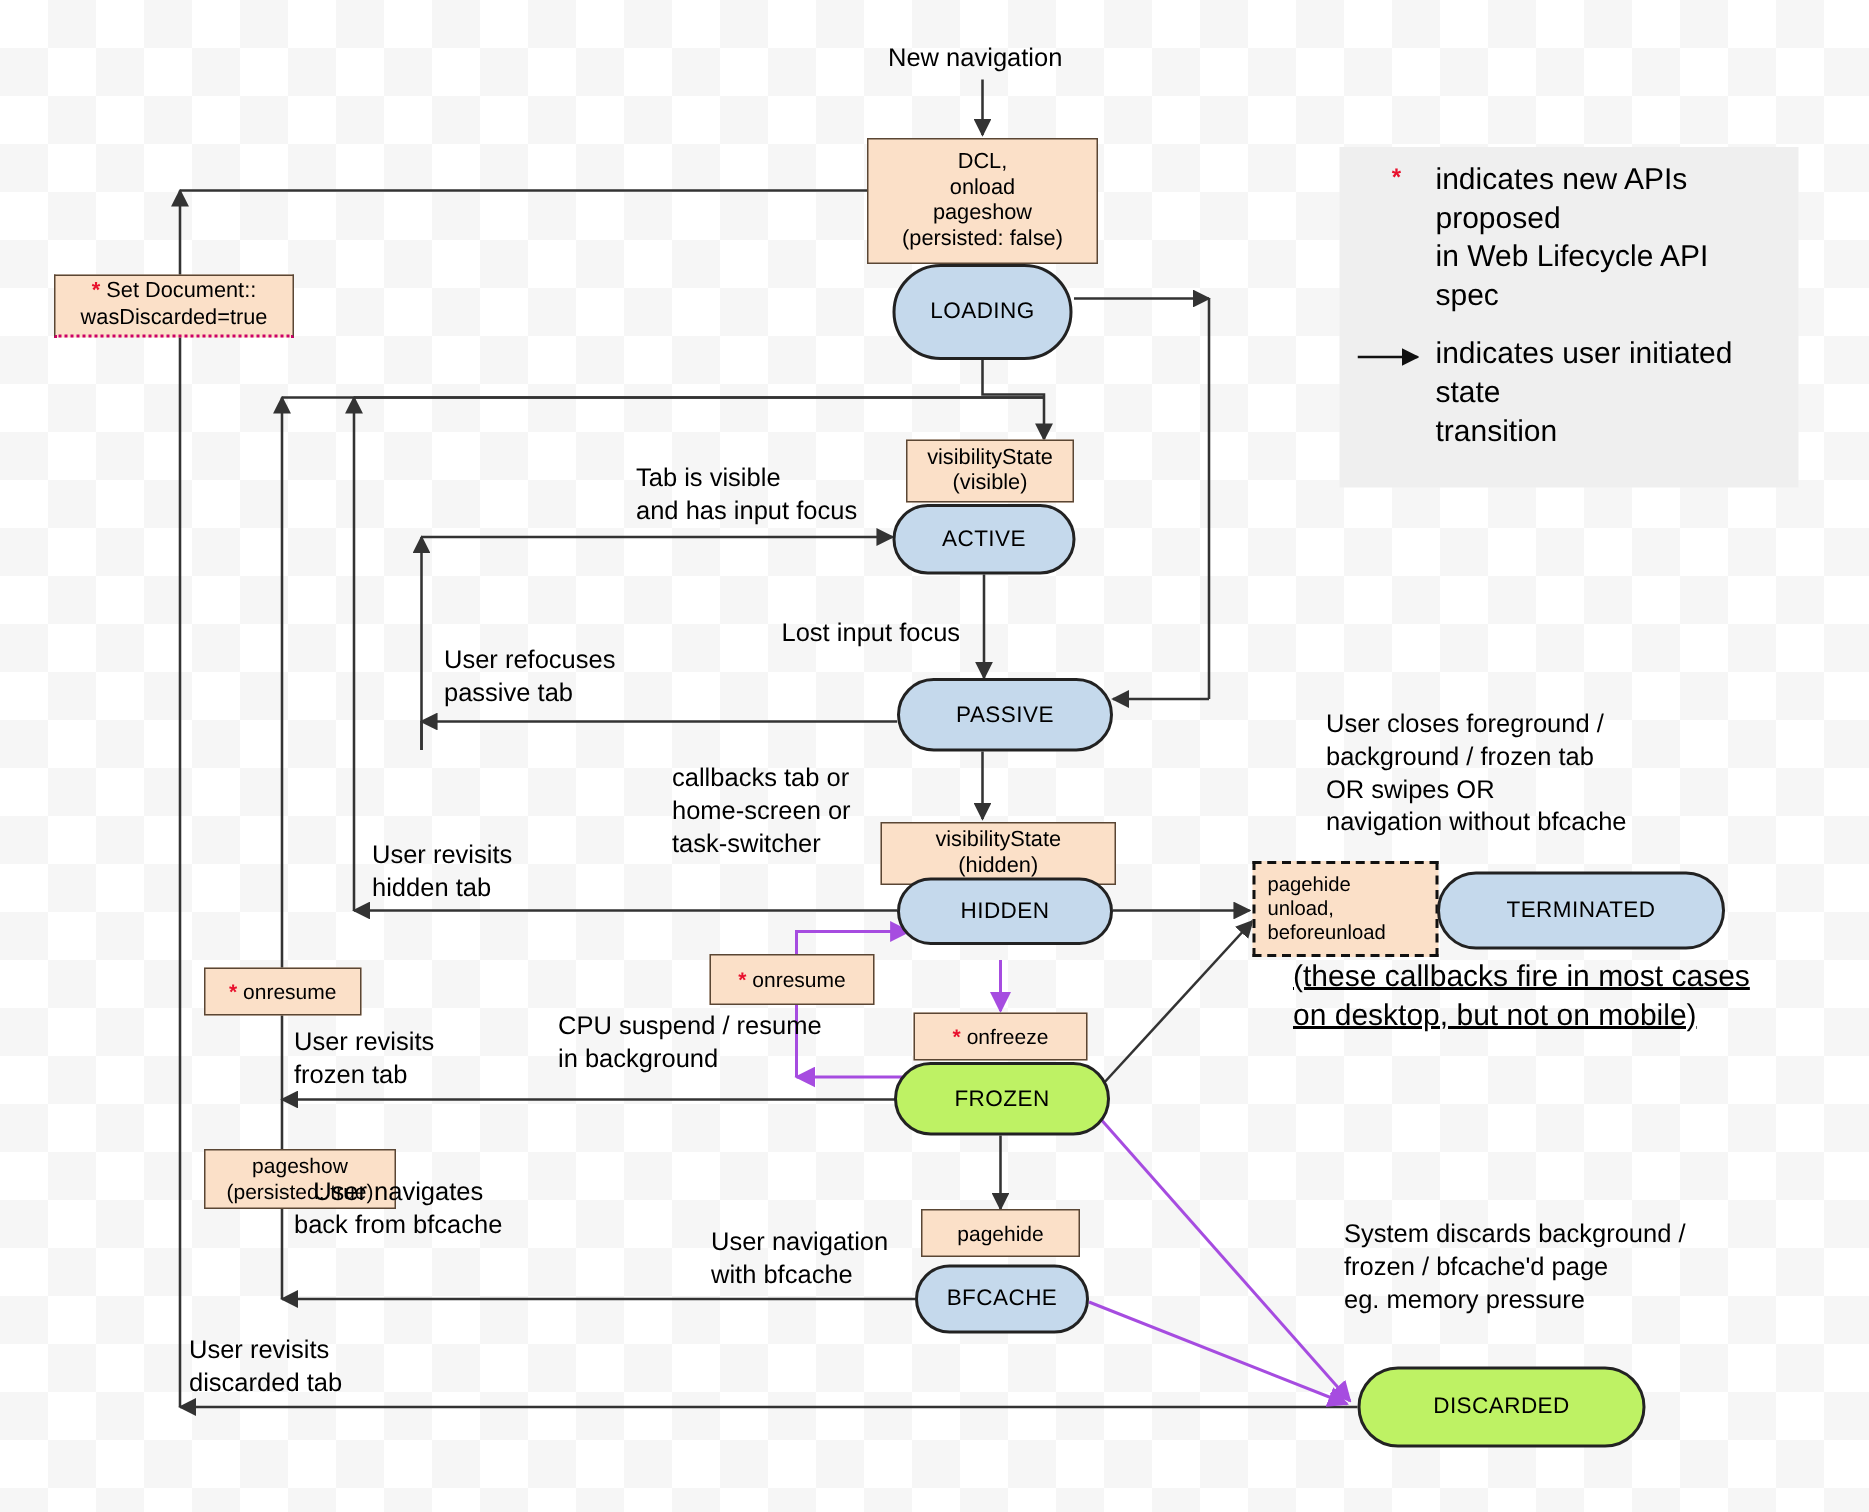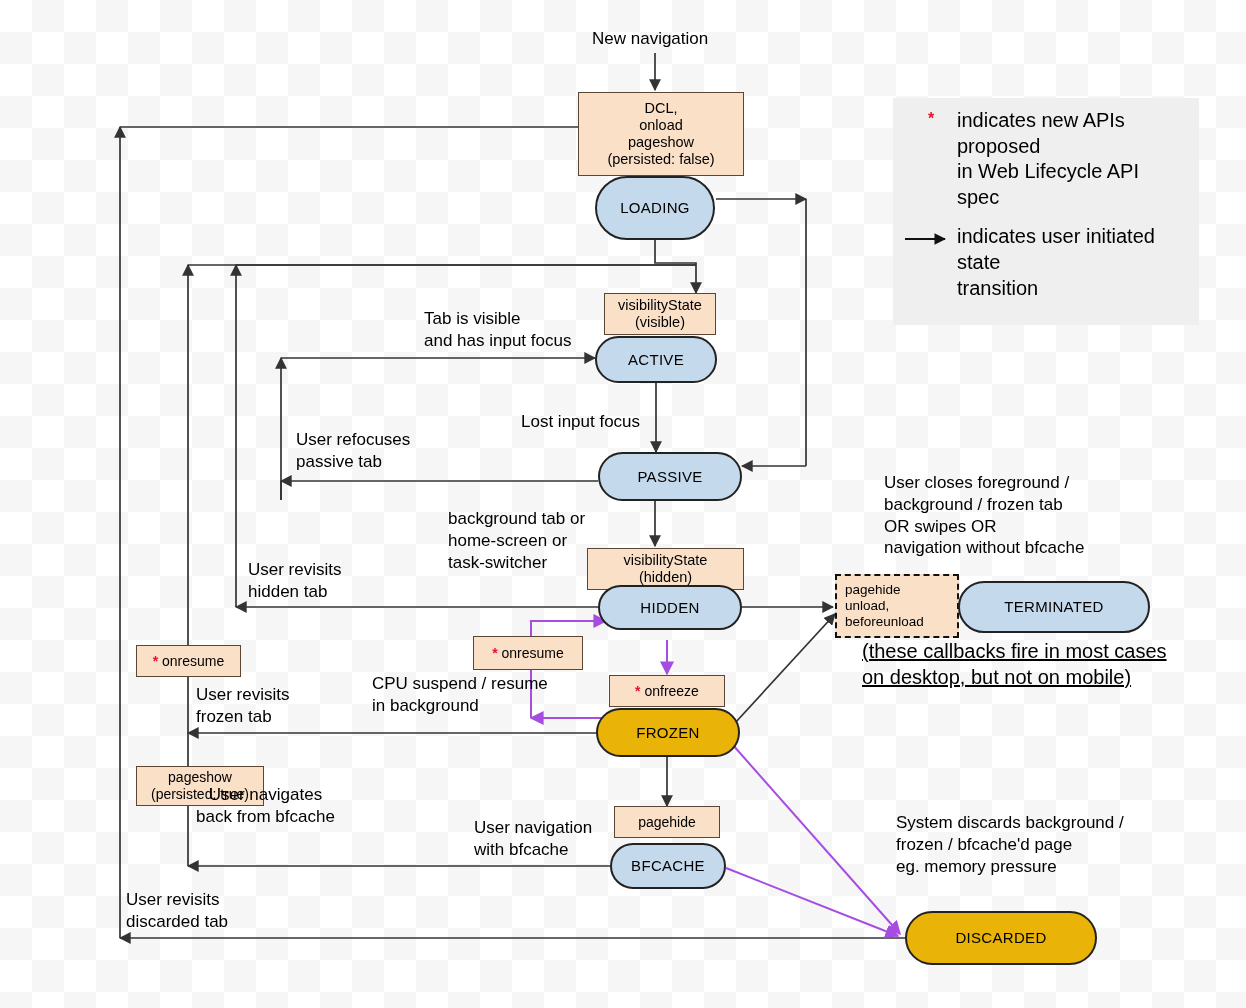--- a/index.html
+++ b/index.html
@@ -22,21 +22,21 @@
 
   
   .evt{background:#fbe0c8;border:1.5px solid #5a4634;font-size:14.5px;}
   .evt.dashed{border:2px dashed #111;background:#fbe0c8;}
   .evt.dotted-b{border-bottom:2px dotted #c06;}
   .evt.left{justify-content:flex-start;text-align:left;padding-left:8px;}
 
   
   .pill{border:2px solid #222;border-radius:999px;font-size:15px;letter-spacing:.3px;}
   .pill.blue{background:#c5d9ec;}
-  .pill.purple{background:#eab308;}
+  .pill.purple{background:#bef264;}
 
   .lbl{position:absolute;font-size:17px;color:#000;line-height:1.28;white-space:pre-line;}
   .lbl.sm{font-size:20px;text-decoration:underline;}
 
   .star{color:#e8112d;font-weight:700;}
 
   #legend{position:absolute;background:#efefef;box-sizing:border-box;padding:10px 14px 12px 12px;}
   #legend .row{display:flex;align-items:flex-start;margin-bottom:14px;}
   #legend .row:last-child{margin-bottom:0;}
   #legend .txt{font-size:20px;line-height:1.28;color:#000;white-space:pre-line;}
@@ -119,52 +119,56 @@
 
       <path d="M726,868 L898,936"></path>
     </g>
     <g fill="none" stroke="#a64ce0" stroke-width="2">
       <path d="M531,634 L531,718"></path>
     </g>
   </svg>
 
   <div class="lbl" style="left:592px;top:28px;">New navigation</div>
 
-  <div class="node evt" style="left:578px;top:92px;width:166px;height:84px;flex-direction:column;">
+  <div class="node evt" style="left:578px;top:92px;width:154px;height:84px;flex-direction:column;">
     <span style="white-space:pre-line">DCL,
 onload
 pageshow
 (persisted: false)</span>
   </div>
 
   <div class="node pill blue" style="left:595px;top:176px;width:120px;height:64px;">
     <span>LOADING</span>
   </div>
 
+  <div class="node evt dotted-b" style="left:36px;top:183px;width:160px;height:42px;flex-direction:column;">
+    <span style="white-space:pre-line"><span class="star">*</span> <span>Set Document::
+wasDiscarded=true</span></span>
+  </div>
 
   <div class="node evt" style="left:604px;top:293px;width:112px;height:42px;flex-direction:column;">
     <span style="white-space:pre-line">visibilityState
 (visible)</span>
   </div>
 
   <div class="node pill blue" style="left:595px;top:336px;width:122px;height:47px;">
     <span>ACTIVE</span>
   </div>
 
   <div class="lbl" style="left:424px;top:308px;">Tab is visible
 and has input focus</div>
   <div class="lbl" style="left:521px;top:411px;">Lost input focus</div>
   <div class="lbl" style="left:296px;top:429px;">User refocuses
 passive tab</div>
 
   <div class="node pill blue" style="left:598px;top:452px;width:144px;height:49px;">
     <span>PASSIVE</span>
   </div>
 
-  <div class="lbl" style="left:448px;top:508px;">background tab or
+  <div class="lbl" style="left:448px;top:508px;">callbacks tab or
 home-screen or
 task-switcher</div>
   <div class="lbl" style="left:248px;top:559px;">User revisits
 hidden tab</div>
 
   <div class="node evt" style="left:587px;top:548px;width:157px;height:42px;flex-direction:column;">
     <span style="white-space:pre-line">visibilityState
 (hidden)</span>
   </div>
 

